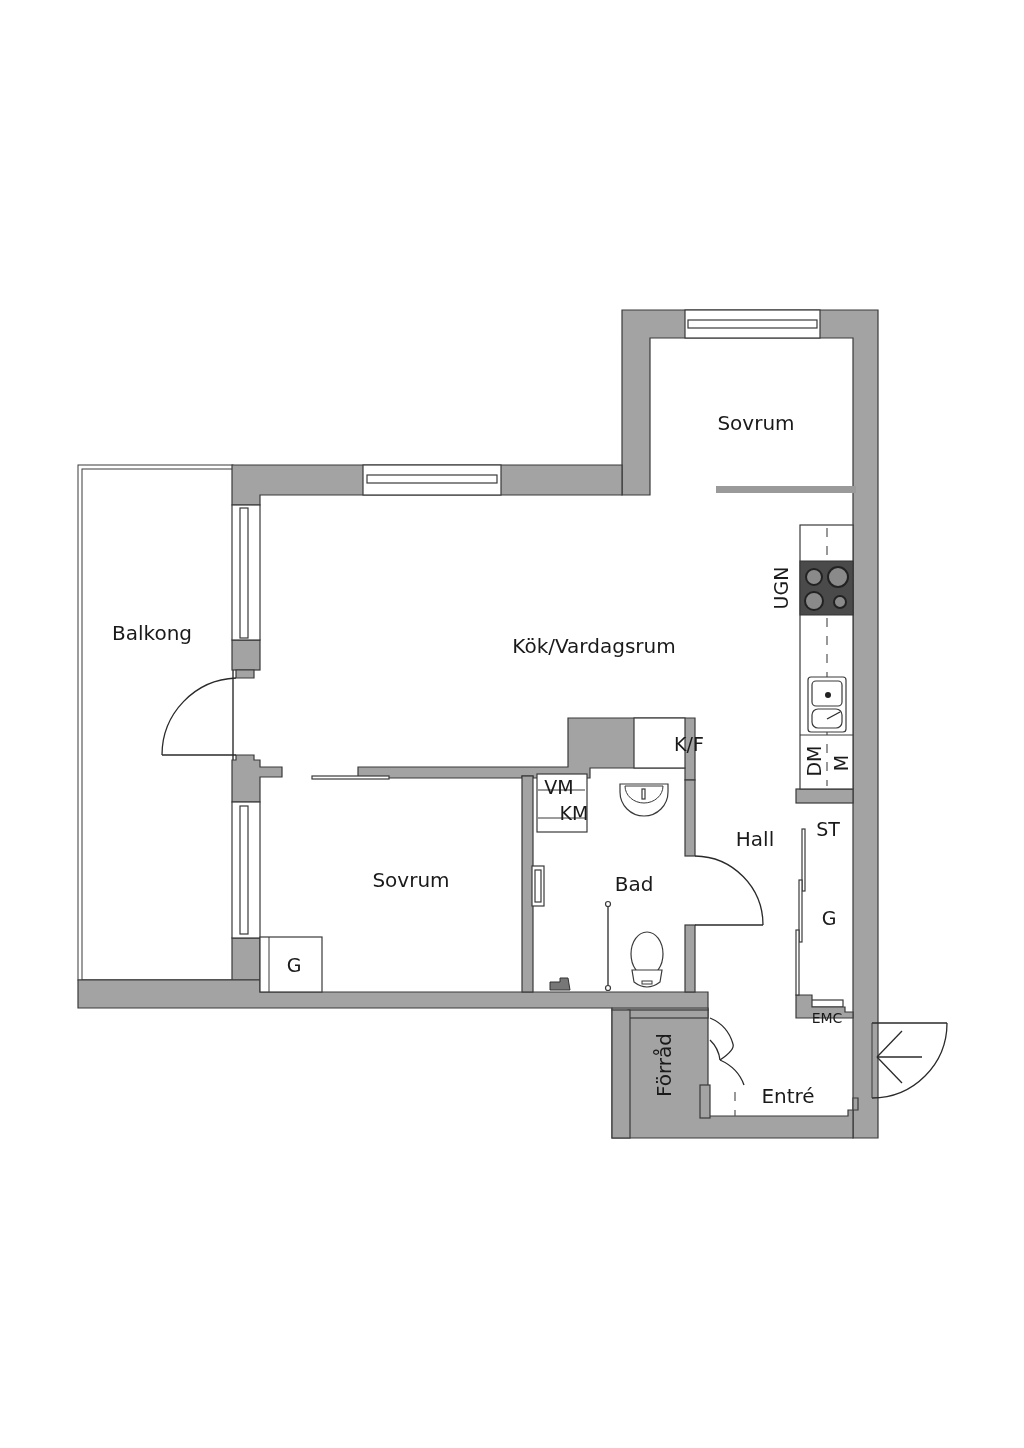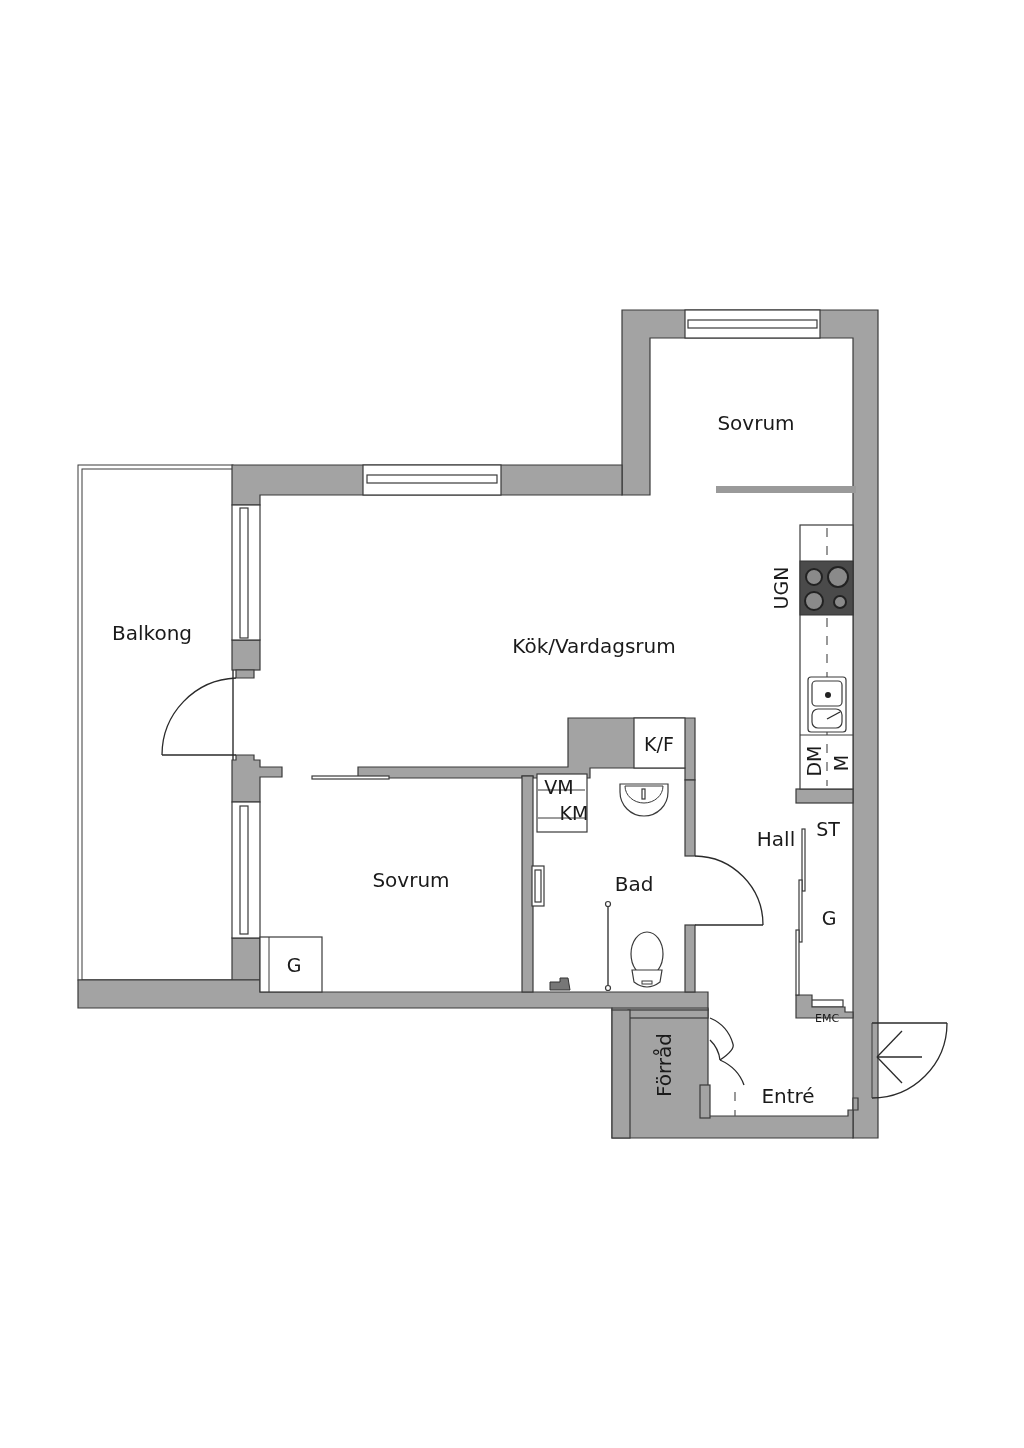--- a/index.html
+++ b/index.html
@@ -7,21 +7,21 @@
     #plan { position: absolute; left: 0; top: 0; width: 1024px; height: 1448px; }
     .wall { fill: #a3a3a3; stroke: #3a3a3a; stroke-width: 1.2; }
     .line { fill: none; stroke: #2a2a2a; stroke-width: 1.3; }
     .thin { fill: none; stroke: #3a3a3a; stroke-width: 1; }
     .win { fill: #ffffff; stroke: #3a3a3a; stroke-width: 1.2; }
     .white { fill: #ffffff; stroke: #3a3a3a; stroke-width: 1.2; }
     .dash { fill: none; stroke: #555; stroke-width: 1.2; stroke-dasharray: 9 9; }
     .label { position: absolute; font-family: "DejaVu Sans", sans-serif; color: #1a1a1a;
              font-size: 20px; white-space: nowrap; transform: translate(-50%, -50%); }
     .label.small { font-size: 19px; }
-    .label.tiny { font-size: 11px; }
+    .label.tiny { font-size: 14px; }
     .label.rot { transform: translate(-50%, -50%) rotate(-90deg); }
   </style>
 </head>
 <body>
 
 <svg id="plan" viewBox="0 0 1024 1448" xmlns="http://www.w3.org/2000/svg">
 
   <g>
     <rect x="78" y="465" width="155" height="515" class="thin"></rect>
     <rect x="82" y="469" width="151" height="511" class="thin"></rect>
@@ -142,26 +142,26 @@
     <line x1="877" y1="1057" x2="902" y2="1083" class="line"></line>
     <line x1="735" y1="1092" x2="735" y2="1116" class="dash" stroke-dasharray="6 6"></line>
   </g>
 </svg>
 
 <div class="label" style="left:756px;top:423px">Sovrum</div>
 <div class="label" style="left:594px;top:646px">Kök/Vardagsrum</div>
 <div class="label" style="left:152px;top:633px">Balkong</div>
 <div class="label" style="left:411px;top:880px">Sovrum</div>
 <div class="label" style="left:634px;top:884px">Bad</div>
-<div class="label" style="left:776px;top:839px">Hall</div>
+<div class="label" style="left:755px;top:839px">Hall</div>
 <div class="label" style="left:788px;top:1096px">Entré</div>
 <div class="label rot" style="left:664px;top:1065px">Förråd</div>
 
 <div class="label small rot" style="left:781px;top:588px">UGN</div>
 <div class="label small rot" style="left:814px;top:761px">DM</div>
 <div class="label small rot" style="left:841px;top:763px">M</div>
-<div class="label small" style="left:659px;top:744px">K/F</div>
+<div class="label small" style="left:689px;top:744px">K/F</div>
 <div class="label small" style="left:559px;top:787px">VM</div>
 <div class="label small" style="left:574px;top:813px">KM</div>
 <div class="label small" style="left:828px;top:829px">ST</div>
 <div class="label small" style="left:829px;top:918px">G</div>
 <div class="label small" style="left:294px;top:965px">G</div>
 <div class="label tiny" style="left:827px;top:1018px">EMC</div>
 
 </body></html>

